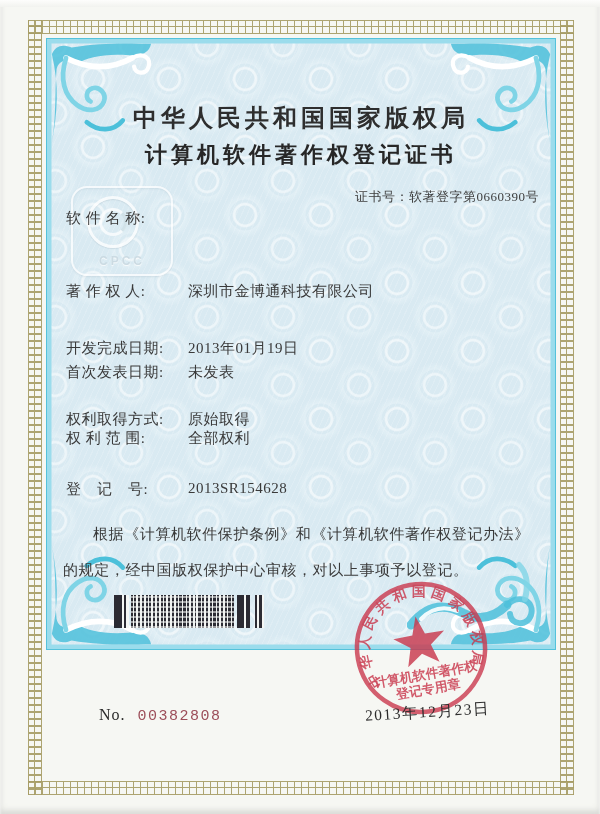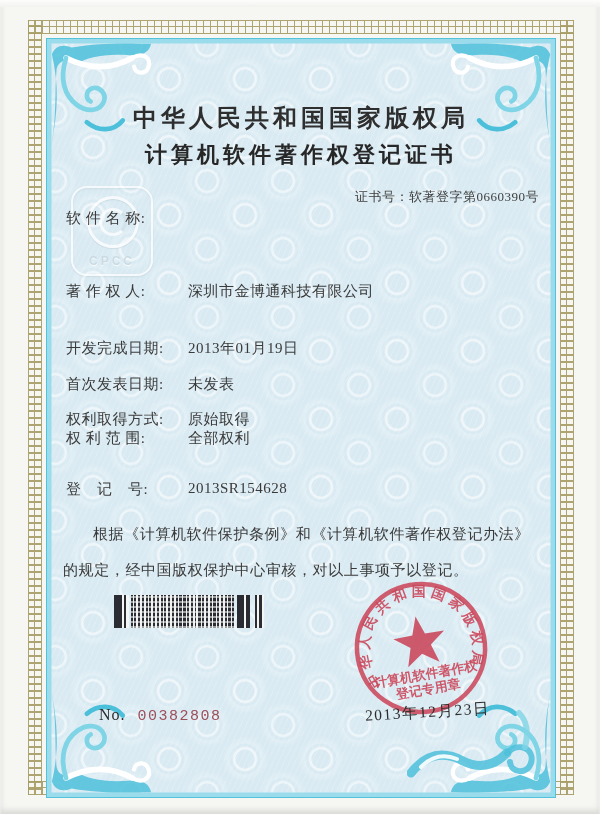--- a/index.html
+++ b/index.html
@@ -30,21 +30,21 @@
       linear-gradient(#a79d66,#a79d66);
     background-size:100% 7px,1.3px 100%;background-position:0 0,50% 0;
     background-repeat:repeat,no-repeat;
   }
   .gk-top{left:28px;right:26px;top:20px;}
   .gk-bottom{left:28px;right:26px;bottom:19px;}
   .gk-left{left:28px;top:20px;bottom:19px;}
   .gk-right{right:26px;top:20px;bottom:19px;}
   
   .field{
-    position:absolute;left:46px;top:38px;width:510px;height:760px;
+    position:absolute;left:46px;top:38px;width:510px;height:612px;
     box-sizing:border-box;
     border:1.6px solid #55c2db;
     box-shadow:inset 0 0 0 3px rgba(255,255,255,0), inset 0 0 0 4.5px #9bdcec;
     background-color:#d9eaf2;
     background-image:
       radial-gradient(circle, rgba(255,255,255,0) 9px, rgba(255,255,255,.55) 10px, rgba(255,255,255,.55) 11.5px, rgba(255,255,255,0) 13px, rgba(255,255,255,0) 15px, rgba(240,248,251,.4) 16px, rgba(240,248,251,0) 23px),
       radial-gradient(circle, rgba(255,255,255,0) 9px, rgba(255,255,255,.5) 10px, rgba(255,255,255,.5) 11.5px, rgba(255,255,255,0) 13px, rgba(255,255,255,0) 15px, rgba(240,248,251,.35) 16px, rgba(240,248,251,0) 23px),
       repeating-linear-gradient(115deg, rgba(255,255,255,.16) 0 1px, rgba(255,255,255,0) 1px 5px);
     background-size:76px 68px,76px 68px,auto;
     background-position:8px 6px,46px 40px,0 0;
@@ -64,21 +64,21 @@
     position:absolute;left:0;top:101px;width:100%;text-align:center;
     font-size:22px;font-weight:700;color:#272727;letter-spacing:4px;
   }
   .certno{
     position:absolute;left:308px;top:149px;font-size:13px;color:#3e3e3e;letter-spacing:.5px;
   }
   .row{position:absolute;left:19px;font-size:15px;color:#3a3a3a;display:flex;}
   .row .lbl{flex:0 0 122px;letter-spacing:.5px;}
   .row .val{letter-spacing:.5px;}
   .row .val div{line-height:22px;}
-  .r1{top:170px;}.r2{top:243px;}.r3{top:300px;}.r4{top:336px;font-family:Liberation Serif, serif;}
+  .r1{top:170px;}.r2{top:243px;}.r3{top:300px;}.r4{top:324px;font-family:Liberation Serif, serif;}
   .r5{top:371px;}.r6{top:390px;}.r7{top:441px;}
   .statement{
     position:absolute;left:16px;top:477px;width:478px;
     font-size:15px;line-height:36px;color:#3a3a3a;
     text-indent:2em;letter-spacing:.6px;
   }
   
   .barcode{position:absolute;left:67px;top:556px;width:150px;height:33px;}
   .bc{position:absolute;top:0;bottom:0;}
   .bc-start{left:0;width:15px;
@@ -90,20 +90,21 @@
   .bc-end{right:14px;width:13px;
     background:repeating-linear-gradient(90deg,#2b2b33 0 7px,#f4f6f4 7px 9px,#2b2b33 9px 11px);}
   .bc-tail{right:0;width:9px;
     background:repeating-linear-gradient(90deg,#2c2c34 0 2px,#f4f6f4 2px 4.5px);}
   
   .emboss{
     position:absolute;left:24px;top:147px;width:78px;height:86px;
     border:2px solid rgba(255,255,255,.9);border-radius:16px;
     box-shadow:0 1px 2px rgba(160,178,188,.35), inset 0 1px 2px rgba(160,178,188,.3);
     opacity:.8;
+    padding-left:20px;
   }
   .emboss-ring{
     position:absolute;left:14px;top:8px;width:46px;height:46px;border-radius:50%;
     border:3px solid rgba(255,255,255,.95);
     box-shadow:0 1px 1px rgba(160,178,188,.4), inset 0 1px 1px rgba(160,178,188,.4);
   }
   .emboss-ring::after{
     content:"";position:absolute;left:9px;top:9px;width:22px;height:22px;border-radius:50%;
     border:3px solid rgba(255,255,255,.9);border-right-color:rgba(198,214,221,.55);
   }

